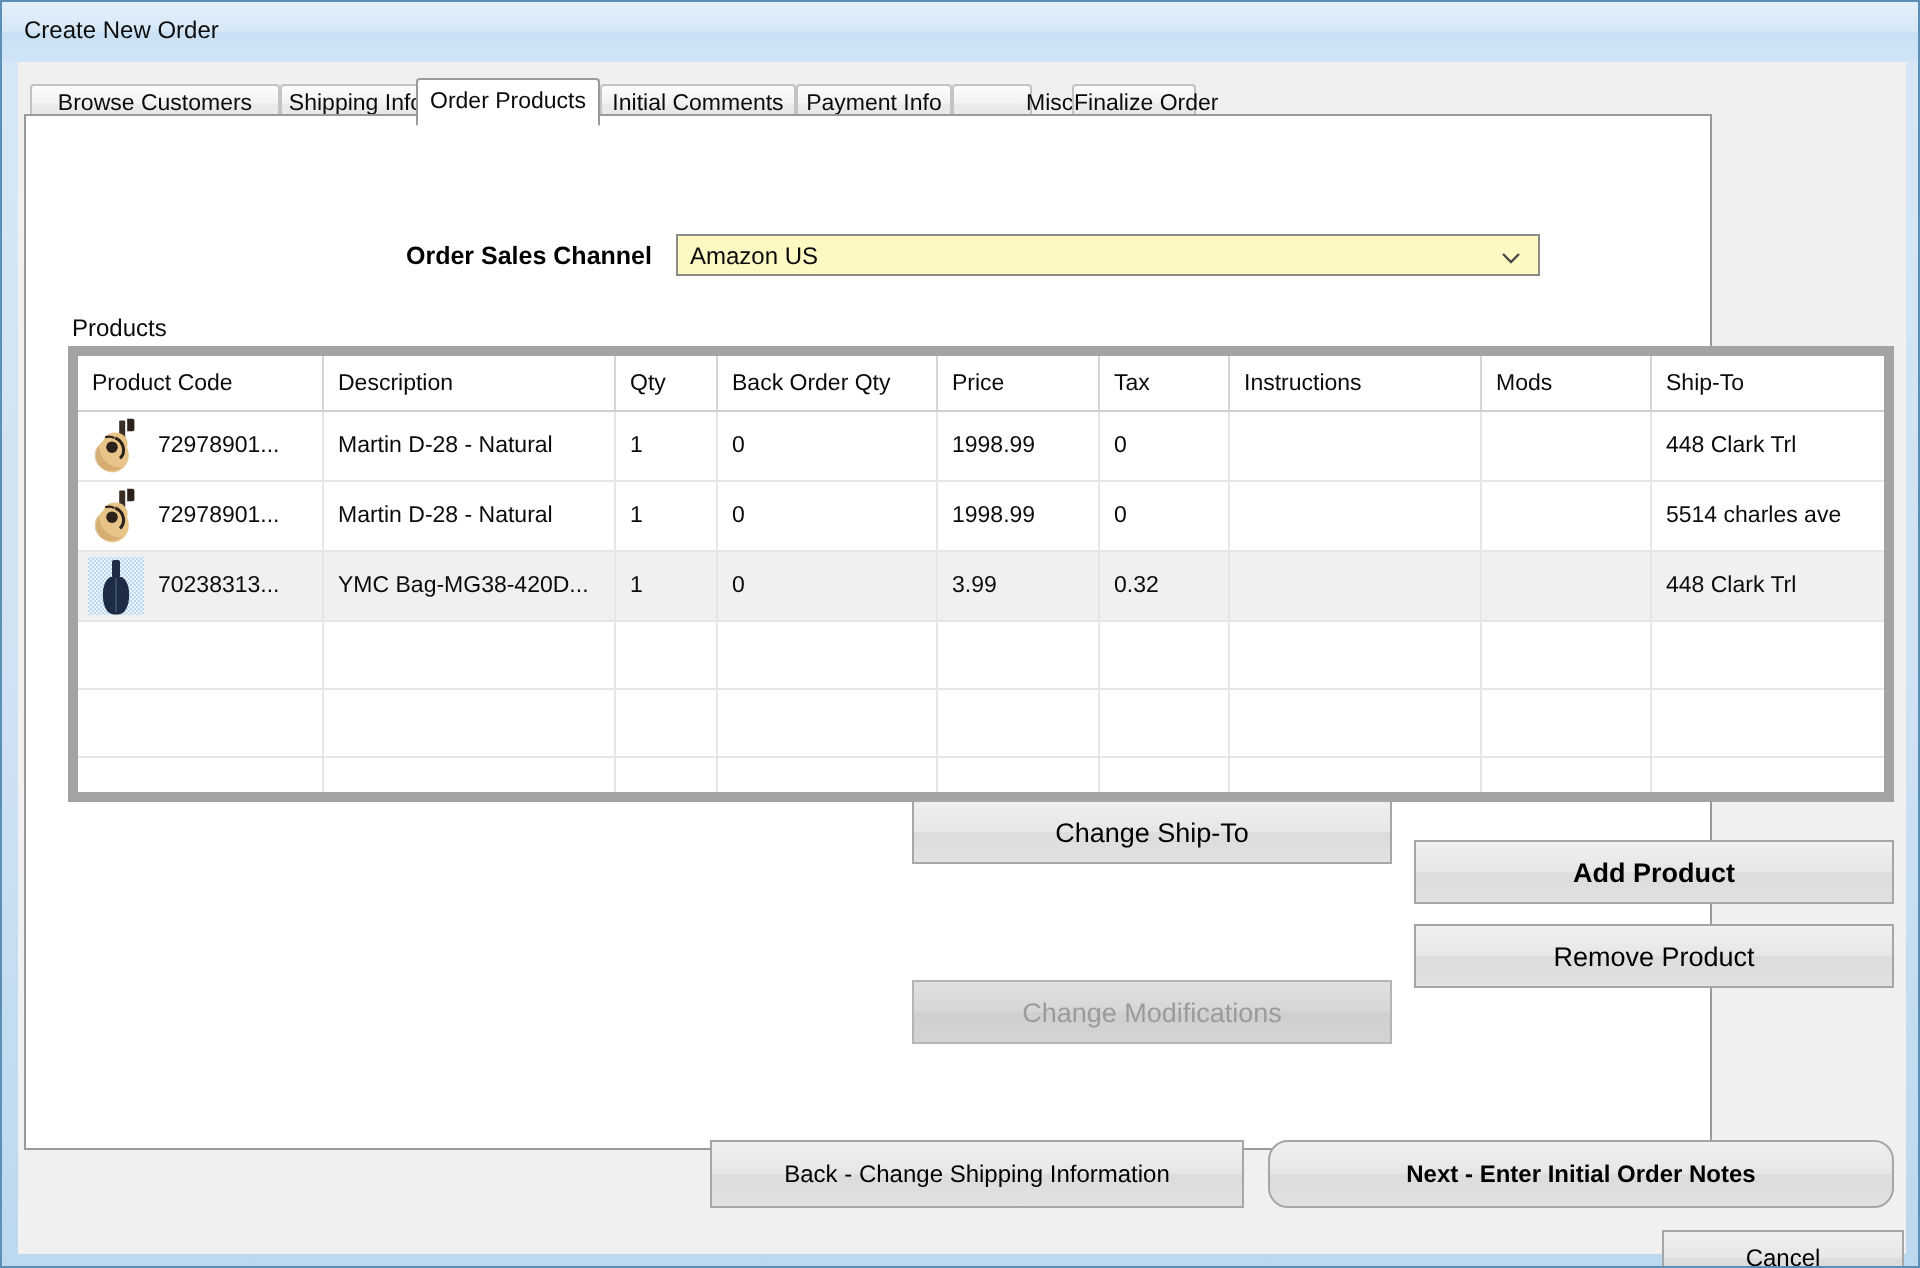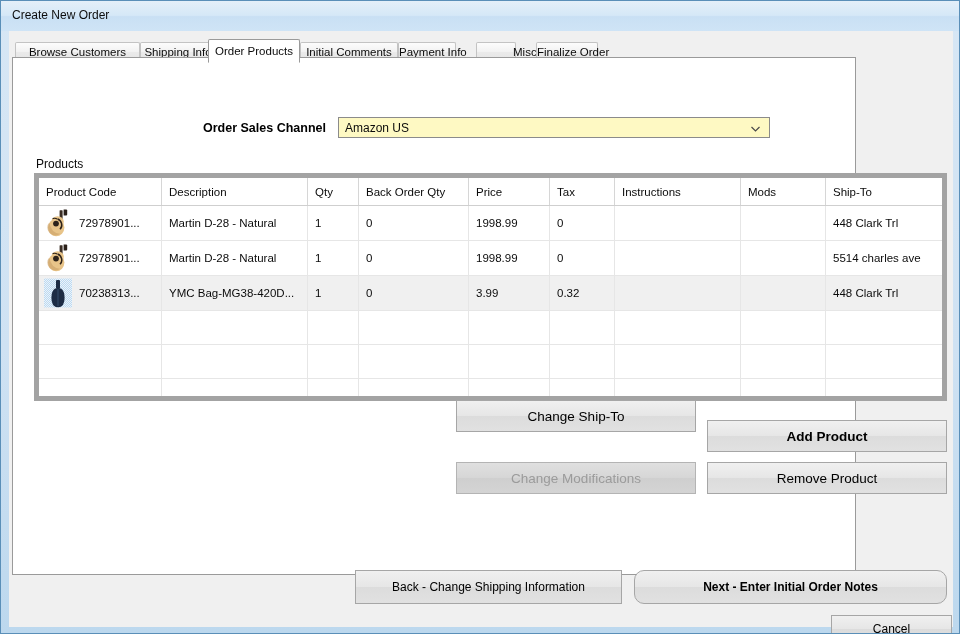--- a/index.html
+++ b/index.html
@@ -216,20 +216,21 @@
     display: flex;
     align-items: center;
     justify-content: center;
     white-space: nowrap;
   }
   .btn.bold { font-weight: bold; }
   .btn.disabled {
     background: linear-gradient(to bottom, #e0e0e0 0%, #d6d6d6 50%, #cfcfcf 51%, #d4d4d4 100%);
     border: 1px solid #b4b4b4;
     color: #9b9b9b;
+    margin-top: 28px;
   }
   .btn.small { font-size: 12px; }
 
   #btn-change-shipto   { left: 443px; top: 342px; width: 240px; height: 32px; }
   #btn-add-product     { left: 694px; top: 362px; width: 240px; height: 32px; }
   #btn-change-mods     { left: 443px; top: 404px; width: 240px; height: 32px; }
   #btn-remove-product  { left: 694px; top: 404px; width: 240px; height: 32px; }
   #btn-back            { left: 342px; top: 512px; width: 267px; height: 34px; }
   #btn-next            { left: 621px; top: 512px; width: 313px; height: 34px; border-radius: 10px; }
 
@@ -260,21 +261,21 @@
     <div id="title-text">Create New Order</div>
   </div>
 
   <div id="client">
 
     <div id="tabstrip">
         <div class="tab" style="left: 3px; width: 125px;">Browse Customers</div>
         <div class="tab" style="left: 128px; width: 76px;">Shipping Info</div>
         <div class="tab selected" style="left: 196px; width: 92px;">Order Products</div>
         <div class="tab" style="left: 288px; width: 98px;">Initial Comments</div>
-        <div class="tab" style="left: 386px; width: 58px;">Payment Info</div>
+        <div class="tab" style="left: 386px; width: 78px;">Payment Info</div>
         <div class="tab" style="left: 464px; width: 40px; padding-left: 36px;">Misc Info</div>
         <div class="tab" style="left: 524px; width: 62px; text-align: center;">Finalize Order</div>
       </div>
 
     <div id="tabpage">
 
       <div id="channel-label">Order Sales Channel</div>
 
       <div id="channel-combo">
         <div id="channel-value">Amazon US</div>

